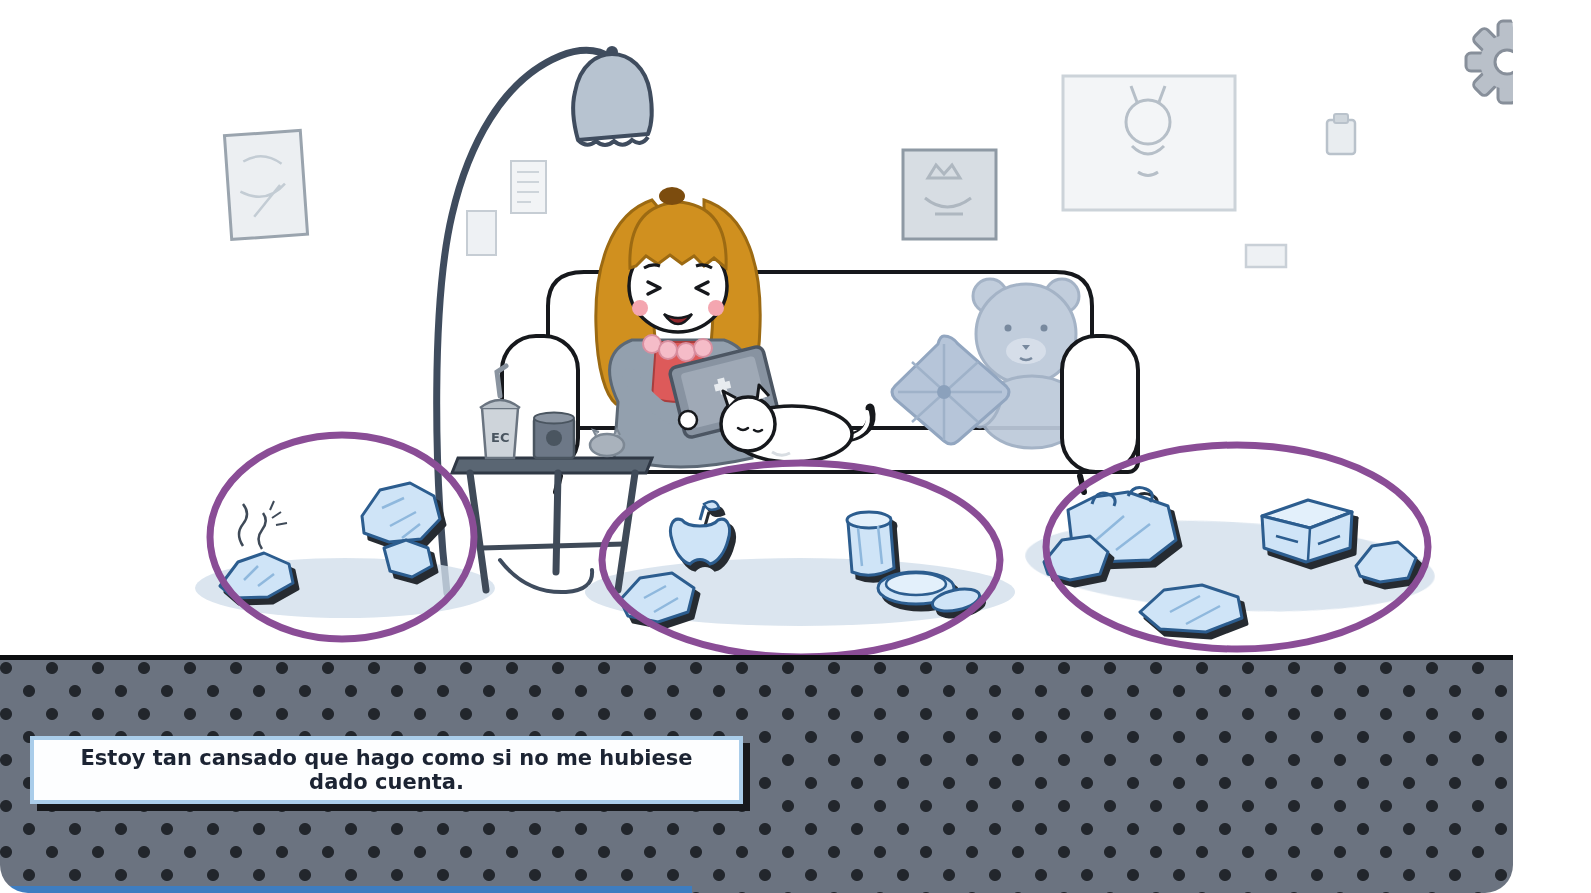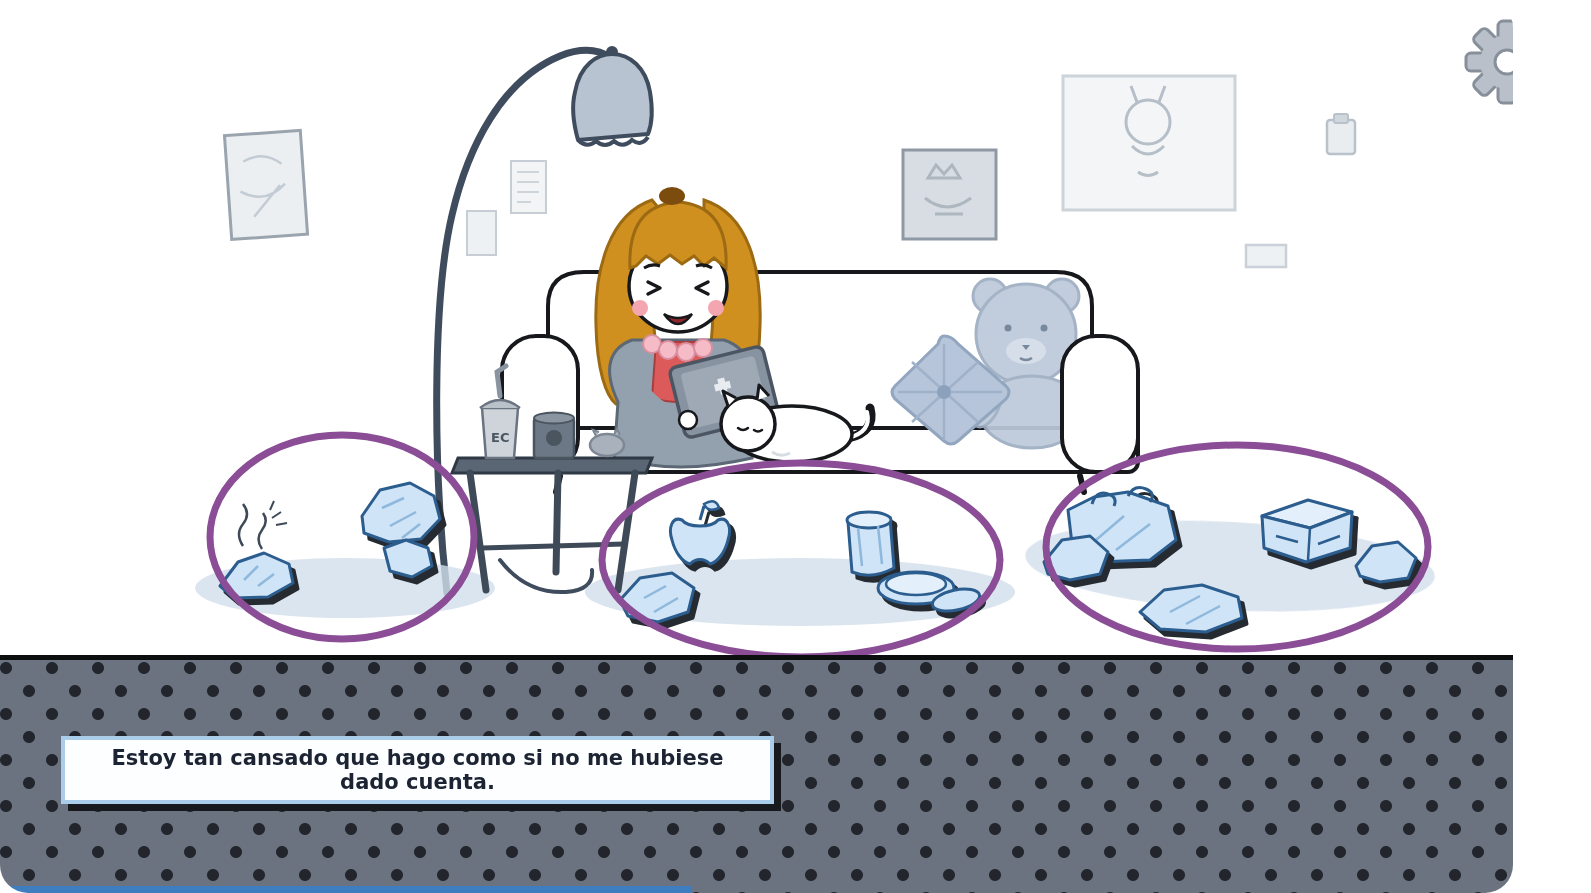--- a/index.html
+++ b/index.html
@@ -54,21 +54,20 @@
     font-weight: bold;
     font-size: 21px;
     color: #1c2433;
     display: flex;
     align-items: center;
     justify-content: center;
     text-align: center;
     padding: 0 16px;
     box-sizing: border-box;
     cursor: pointer;
-    margin-left: 31px;
   }
   #choice-1 { left: 30px;  width: 713px; }
   #choice-2 { left: 816px; width: 713px; }
 
   .bottom-strip {
     position: absolute;
     left: 0; bottom: 0;
     width: 692px; height: 7px;
     background: var(--bottom-strip, #3e7dc0);
   }

